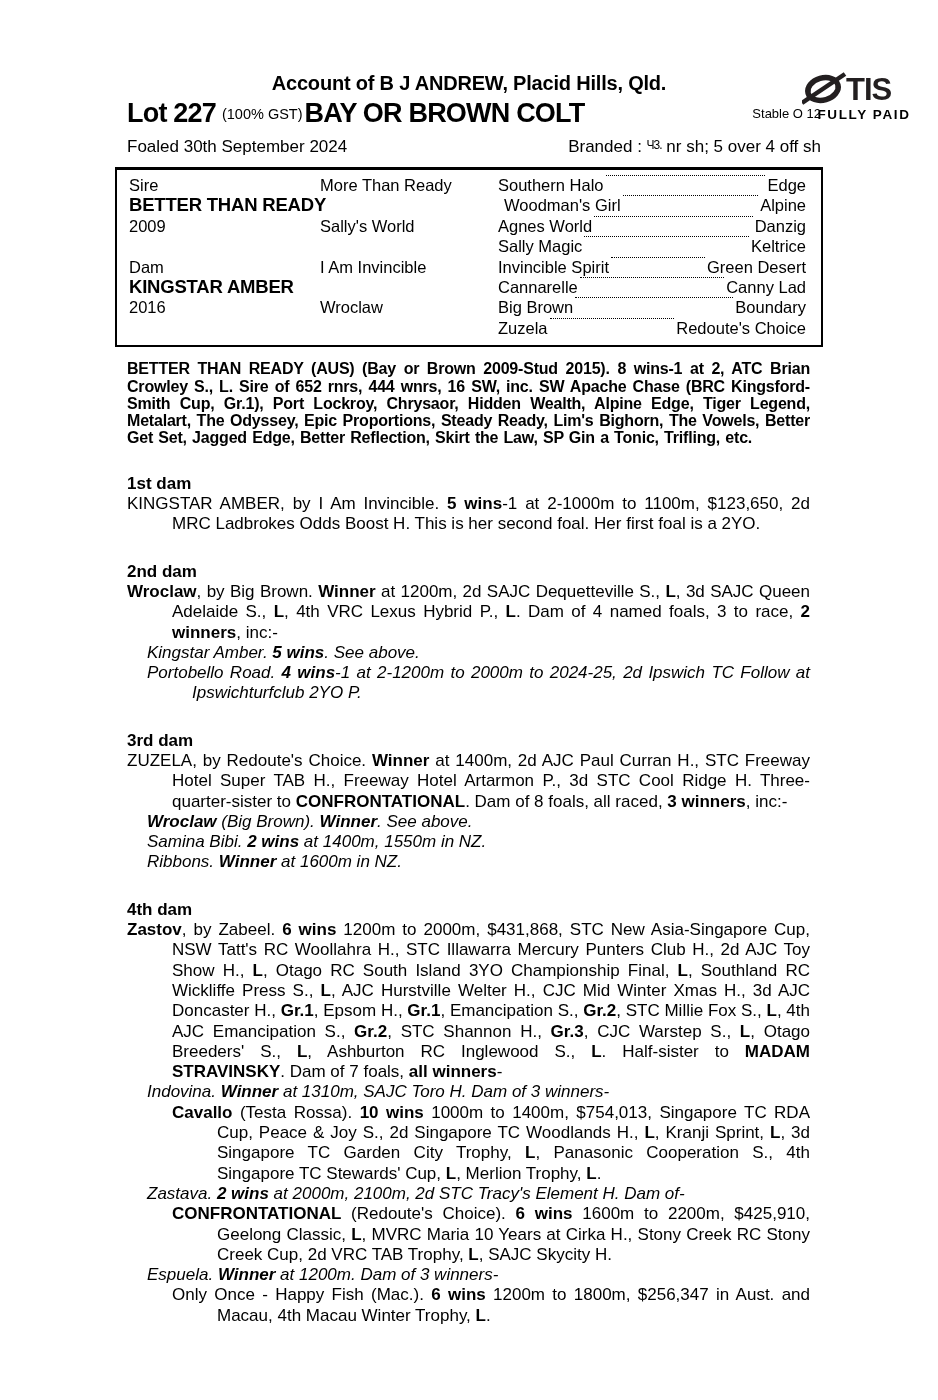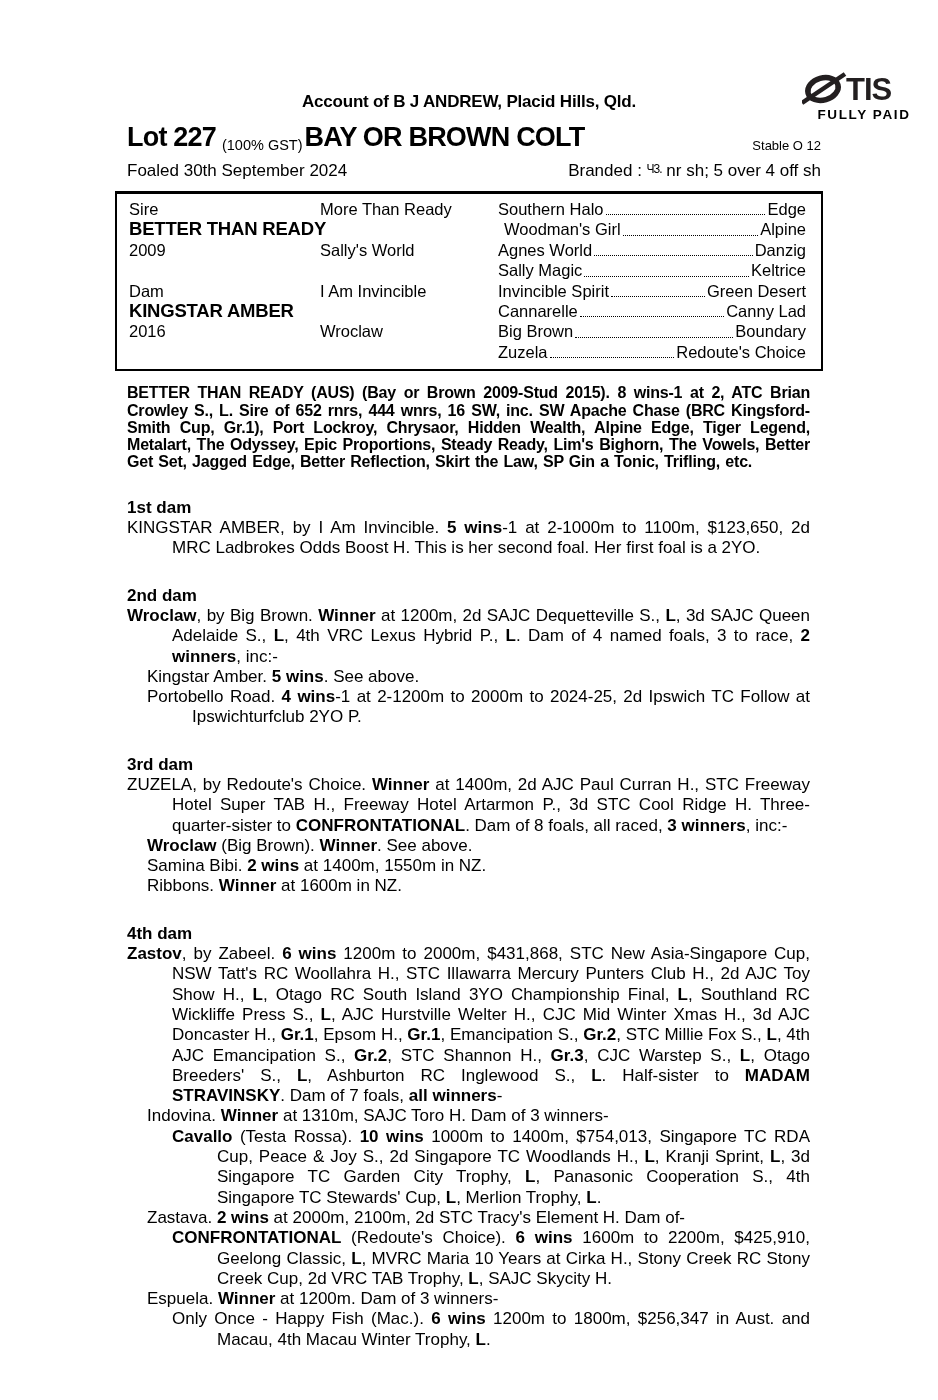--- a/index.html
+++ b/index.html
@@ -9,51 +9,51 @@
     font-family: "Liberation Sans", sans-serif; color: #000;
   }
   .logo {
     position: absolute; top: 70px; right: 8px; width: 132px; text-align: center;
   }
   .logo svg { display: block; margin: 0 auto; }
   .logo-sub { font-weight: bold; font-size: 13.5px; letter-spacing: 1.6px; margin-top: 1px; color: #000000; }
 
   .content { margin-left: 115px; width: 708px; }
 
-  .account { padding-top: 92px; text-align: center; font-weight: bold; font-size: 17px; letter-spacing: -0.2px; }
+  .account { padding-top: 72px; text-align: center; font-weight: bold; font-size: 20px; letter-spacing: -0.2px; }
 
-  .lot-row { display: flex; align-items: flex-end; margin-top: 10px; padding-left: 12px; padding-right: 2px; }
+  .lot-row { display: flex; align-items: center; margin-top: 3px; padding-left: 12px; padding-right: 2px; }
   .lot-num { font-size: 27px; font-weight: bold; letter-spacing: -0.8px; white-space: nowrap; }
   .gst { font-size: 14.5px; margin-left: 6px; white-space: nowrap; }
   .colt-title { font-size: 27px; font-weight: bold; letter-spacing: -0.8px; margin-left: 2px; white-space: nowrap; }
   .stable { font-size: 13px; font-weight: normal; margin-left: auto; white-space: nowrap; }
 
   .foal-row { display: flex; justify-content: space-between; align-items: baseline; font-size: 17px; margin-top: 8px; padding-left: 12px; padding-right: 2px; text-align: center; }
   .brand-glyph { font-size: 12px; vertical-align: 3.5px; letter-spacing: -1px; }
 
   .ped-table { margin-top: 10px; border: 2.5px solid #000; border-top-width: 3.5px; padding: 5px 0 7px 0; }
   .ped-row { display: flex; line-height: 20.4px; font-size: 16.5px; align-items: baseline; }
   .ped-c1 { flex: 0 0 203px; padding-left: 12px; white-space: nowrap; }
   .ped-c2 { flex: 0 0 178px; white-space: nowrap; }
-  .ped-c3 { flex: 1; display: flex; align-items: flex-end; padding-right: 15px; }
+  .ped-c3 { flex: 1; display: flex; align-items: flex-start; padding-right: 15px; }
   .ped-name { font-size: 18.5px; font-weight: bold; letter-spacing: -0.2px; }
   .leader { flex: 1; border-bottom: 1.6px dotted #000; margin: 0 2px 4px 2px; min-width: 10px; }
   .anc-l, .anc-r { white-space: nowrap; }
 
   .bodytext { margin-left: 12px; width: 683px; }
   .sire-summary {
     margin-top: 13px; font-weight: bold; font-size: 16px; line-height: 17.3px;
     text-align: justify; letter-spacing: -0.2px; word-spacing: 1px;
   }
   .sections { font-size: 17px; line-height: 20.3px; }
   .section { margin-top: 17px; }
   .section-heading { font-weight: bold; padding-top: 10px; }
   .entry { text-align: justify; }
   .ind0 { padding-left: 45px; text-indent: -45px; }
-  .ind1 { padding-left: 65px; text-indent: -45px; }
+  .ind1 { padding-left: 65px; text-indent: -45px; font-style: italic; }
   .ind2 { padding-left: 90px; text-indent: -45px; }
 </style>
 </head>
 <body>
 
 <div class="logo">
   <svg width="124" height="36" viewBox="0 0 124 36">
     <g transform="translate(21,19)">
       <ellipse rx="15.5" ry="11" transform="rotate(-16)" fill="none" stroke="#231f20" stroke-width="5.5"></ellipse>
       <line x1="-21" y1="14" x2="22" y2="-15" stroke="#231f20" stroke-width="4.5"></line>

